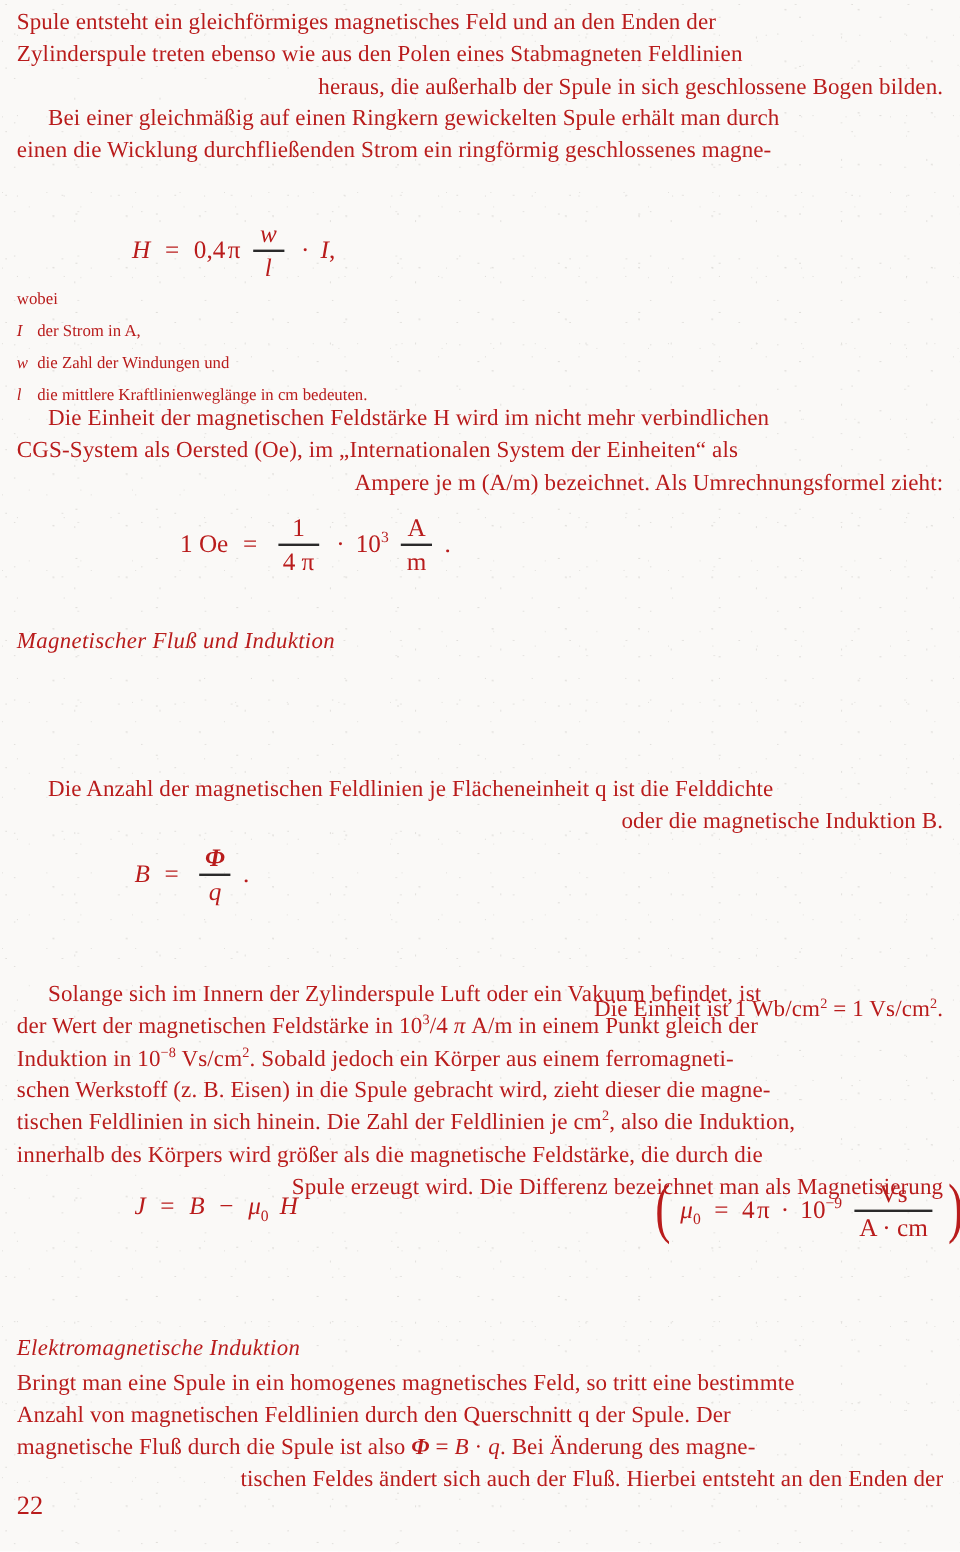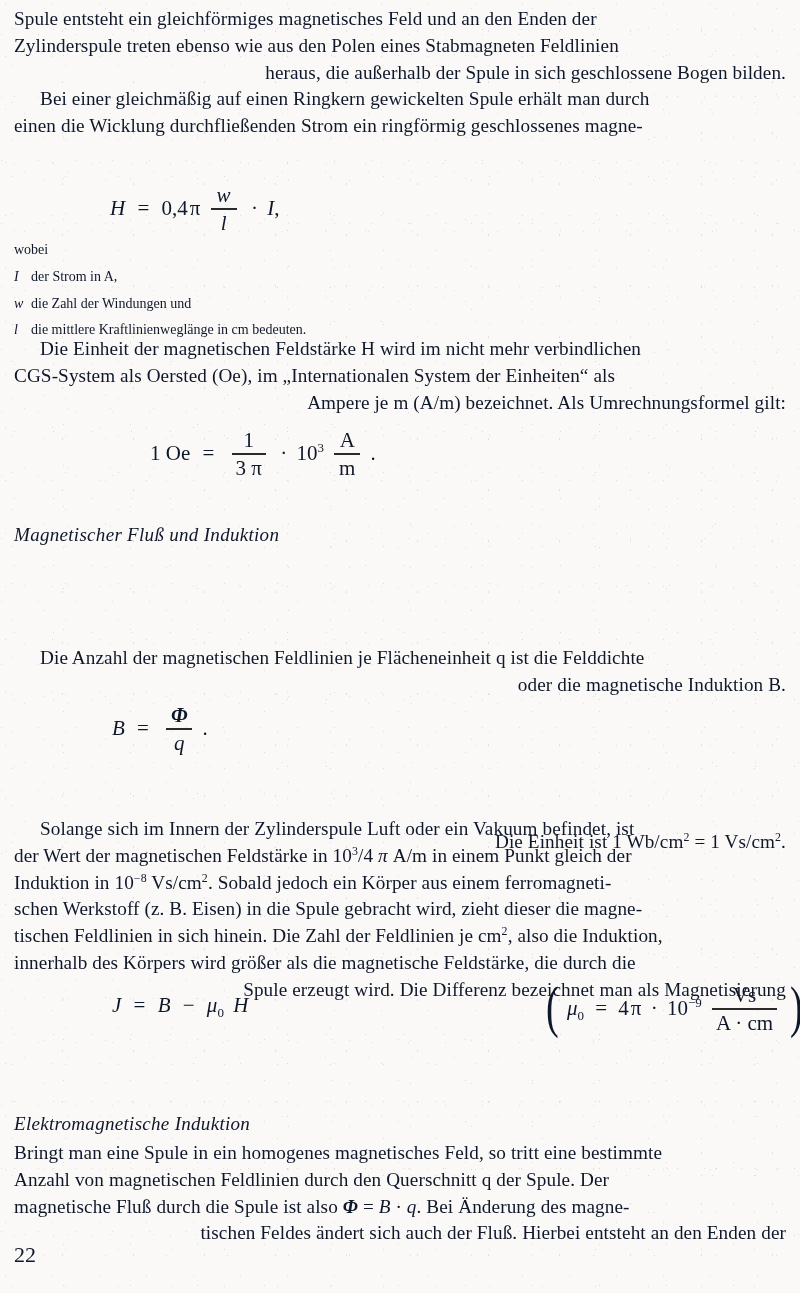--- a/index.html
+++ b/index.html
@@ -7,21 +7,21 @@
     padding: 0;
     background: #ffffff;
   }
   .page {
     position: relative;
     width: 800px;
     height: 1293px;
     background: #faf9f7;
     overflow: hidden;
     font-family: "Liberation Serif", "DejaVu Serif", serif;
-    color: #0f172a;
+    color: #b91c1c;
     box-sizing: border-box;
   }
   
   .grain {
     position: absolute;
     inset: 0;
     pointer-events: none;
     opacity: .55;
     background-image:
       radial-gradient(circle at 11% 7%,  #c9c7c2 .6px, transparent .7px),
@@ -162,30 +162,30 @@
       <span class="sym">w</span><span>die Zahl der Windungen und</span>
     </div>
     <div class="row">
       <span class="sym">l</span><span>die mittlere Kraftlinienweglänge in cm bedeuten.</span>
     </div>
   </div>
 
   <div class="body-text" style="top:336px;">
     <p class="indent">Die Einheit der magnetischen Feldstärke H wird im nicht mehr verbindlichen</p>
     <p>CGS-System als Oersted (Oe), im „Internationalen System der Einheiten“ als</p>
-    <p class="lastline">Ampere je m (A/m) bezeichnet. Als Umrechnungsformel gilt:</p>
+    <p class="lastline">Ampere je m (A/m) bezeichnet. Als Umrechnungsformel zieht:</p>
   </div>
 
   <div class="formula" style="left:150px; top:430px;">
     <span class="up">1 Oe</span>
     <span class="up" style="margin:0 7px;">=</span>
     <span class="frac">
       <span class="num up">1</span>
       <span class="bar"></span>
-      <span class="den up">3 π</span>
+      <span class="den up">4 π</span>
     </span>
     <span class="up" style="margin:0 4px;">·</span>
     <span class="up">10</span><sup class="up">3</sup>
     <span class="frac">
       <span class="num up">A</span>
       <span class="bar"></span>
       <span class="den up">m</span>
     </span>
     <span class="up">.</span>
   </div>

